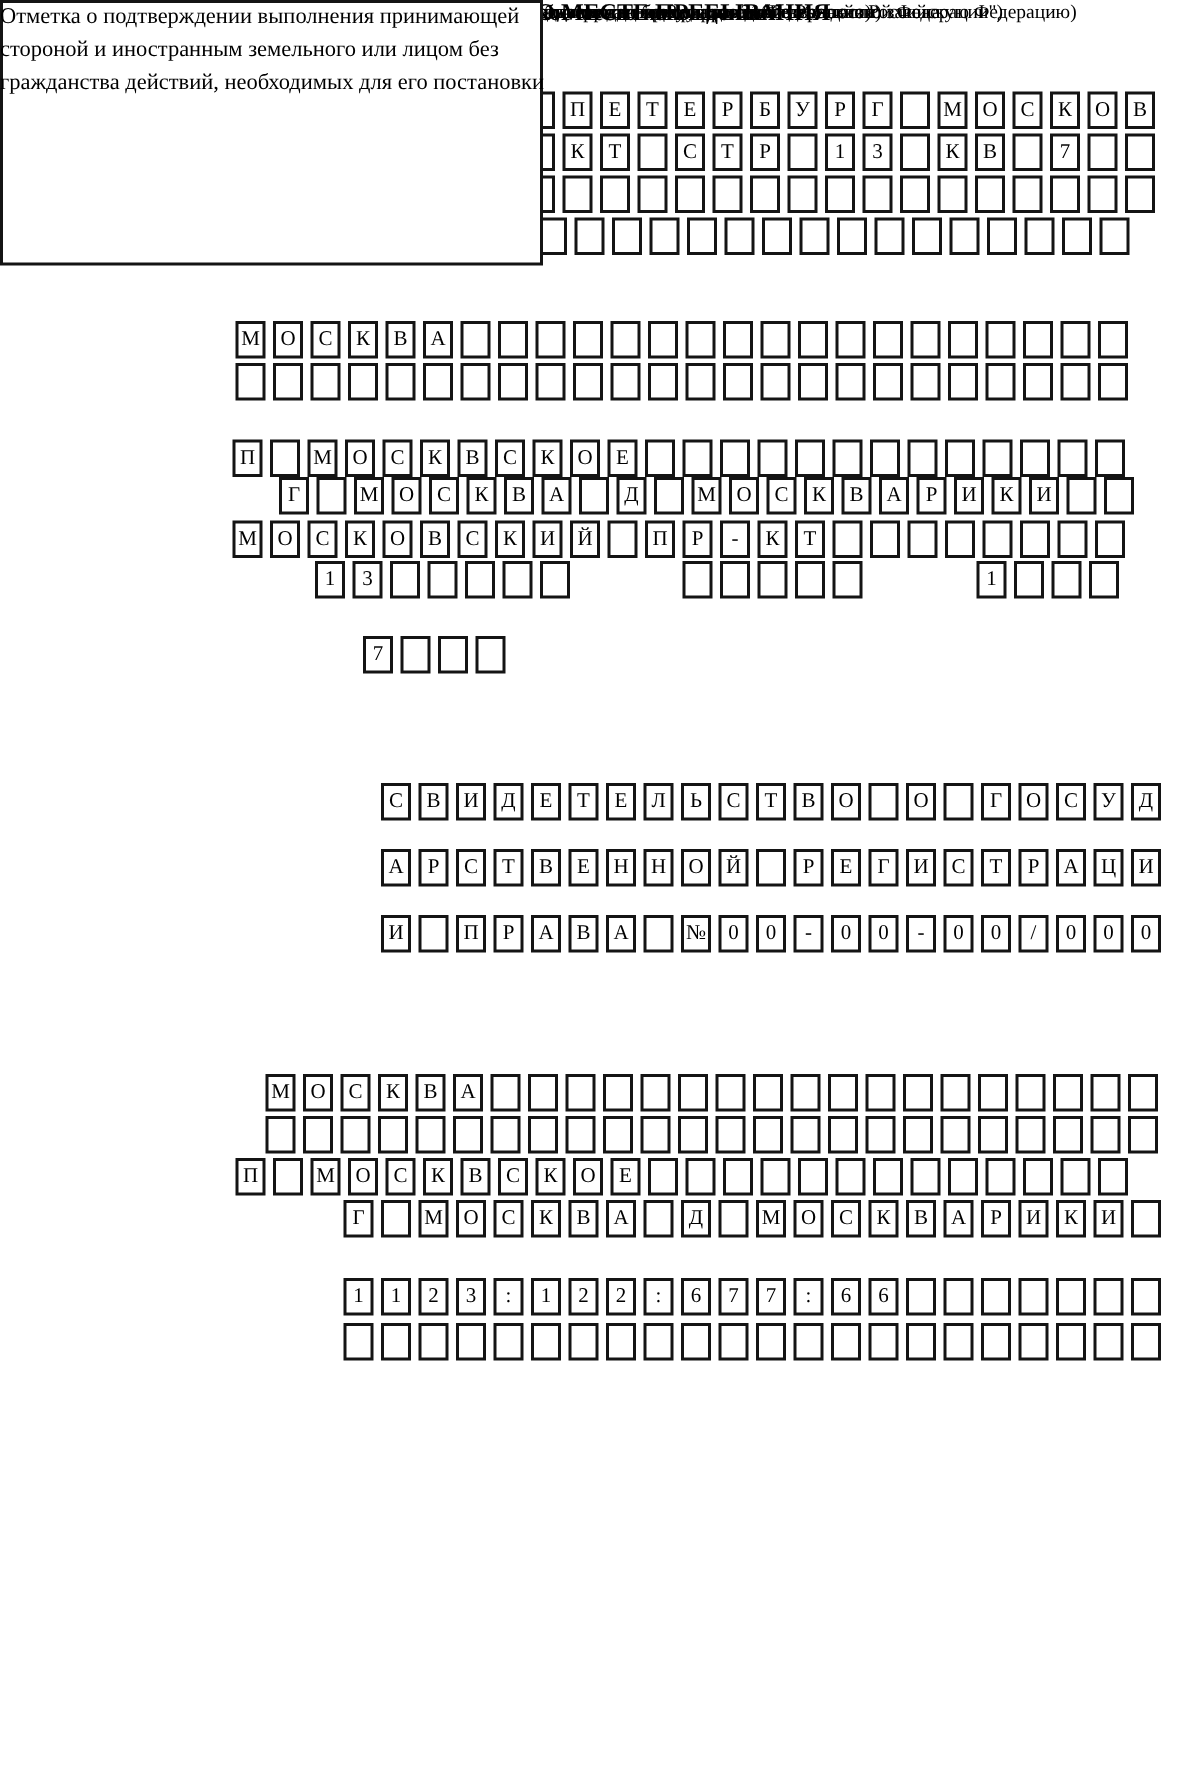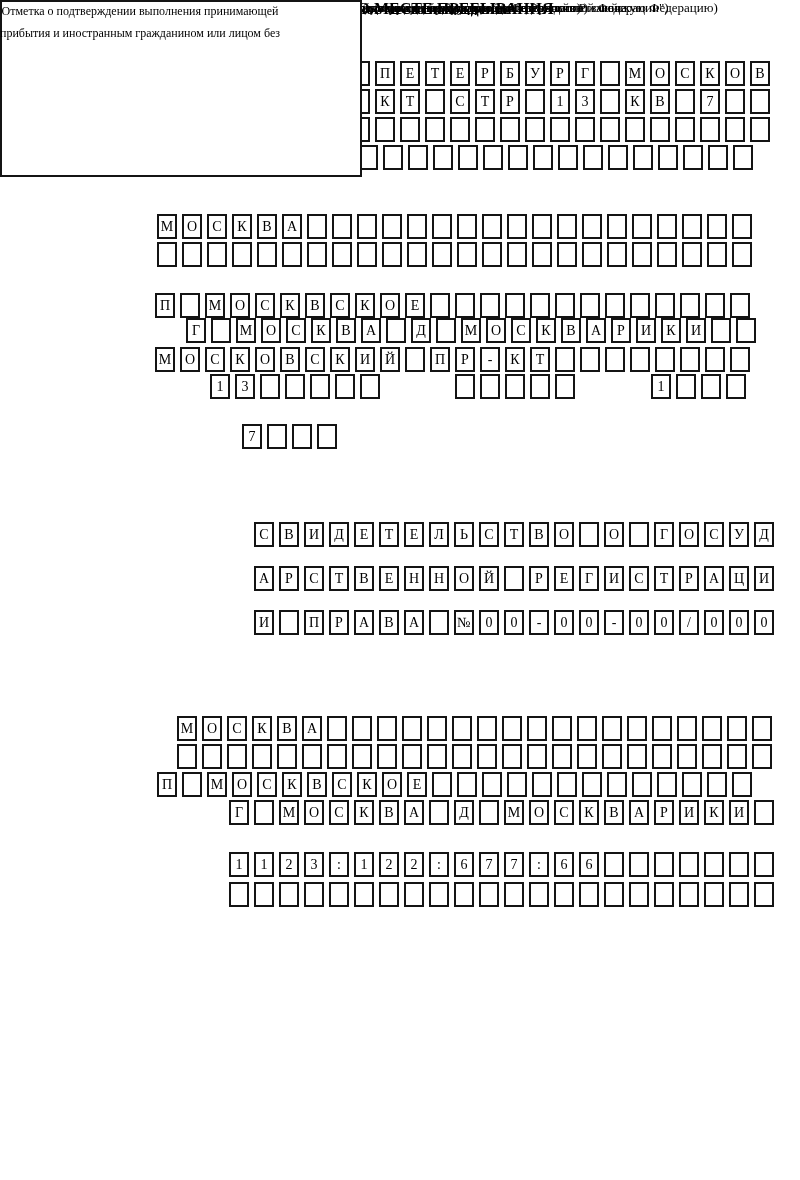--- a/index.html
+++ b/index.html
@@ -20,21 +20,21 @@
     display:flex;align-items:center;justify-content:center;font-size:15px;background:#fff;
   }
   .chk{
     box-sizing:border-box;width:23px;height:26px;border:2px solid #141414;
     display:flex;align-items:center;justify-content:center;font-size:15px;background:#fff;
   }
   .note{font-size:13px;}
   .center{width:800px;text-align:center;}
   .bold{font-weight:bold;}
   .stampbox{box-sizing:border-box;border:2.5px solid #141414;background:#fff;}
-  .capline{font-size:12px;line-height:22px;text-align:center;}
+  .capline{font-size:15px;line-height:22px;text-align:left;}
 </style>
 </head>
 <body>
 
 <div class="sheet">
 
   <div class="abs lbl" style="left:0;top:22;width:742;text-align:right;">Оборотная сторона первого листа</div>
 
   <div class="abs" style="left:40;top:58;width:140;">
     <div class="lbl" style="line-height:27px;">Адрес прежнего</div>
@@ -599,16 +599,17 @@
       <div class="cell"></div>
       <div class="cell"></div>
       <div class="cell"></div>
       <div class="cell"></div>
       <div class="cell"></div>
     </div>
 
   <div class="stampbox abs" style="left:400;top:906;width:362px;height:177px;"></div>
   <div class="abs" style="left:396;top:1090;width:372;">
     <div class="capline">Отметка о подтверждении выполнения принимающей</div>
-    <div class="capline">прибытия и иностранным гражданином или лицом без</div>
+    <div class="capline">стороной и иностранным земельного или лицом без</div>
+    <div class="capline">гражданства действий, необходимых для его постановки</div>
   </div>
 
 </div>
 
 </body></html>

